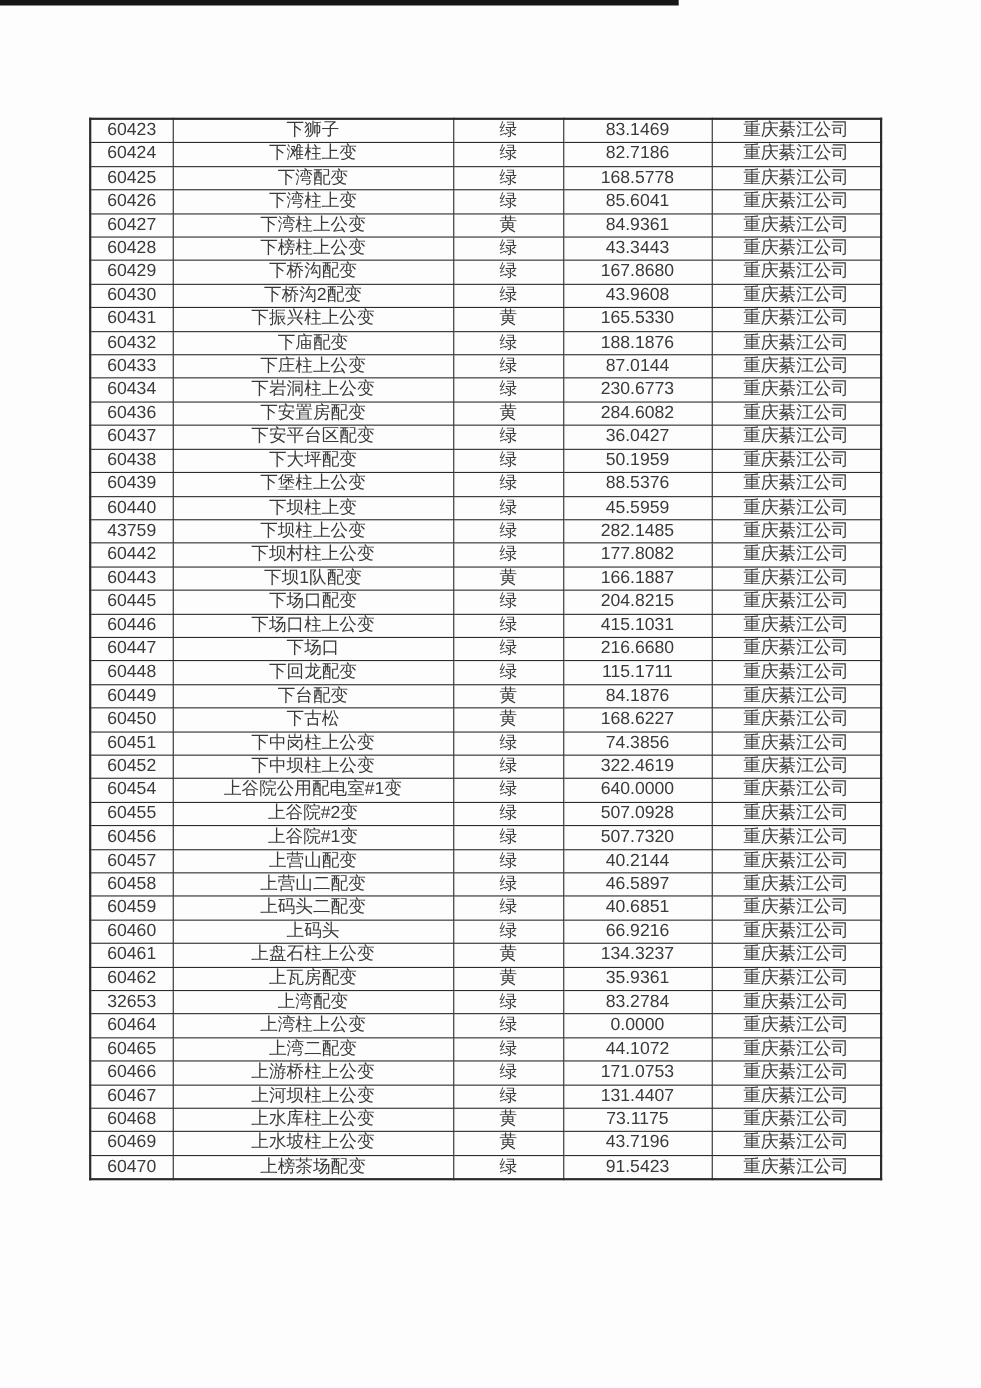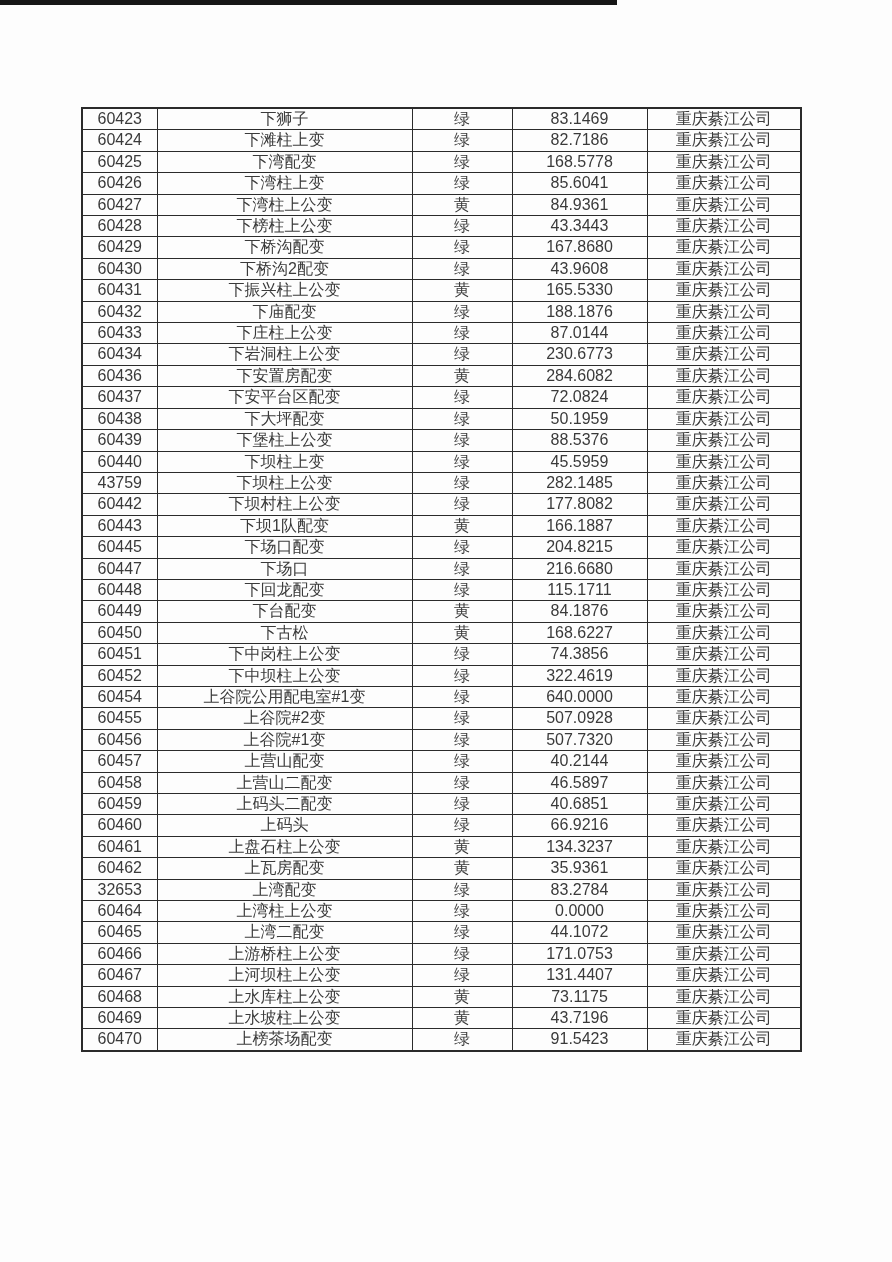--- a/index.html
+++ b/index.html
@@ -154,21 +154,21 @@
           <td>60436</td>
           <td>下安置房配变</td>
           <td>黄</td>
           <td>284.6082</td>
           <td>重庆綦江公司</td>
         </tr>
         <tr>
           <td>60437</td>
           <td>下安平台区配变</td>
           <td>绿</td>
-          <td>72.0824</td>
+          <td>36.0427</td>
           <td>重庆綦江公司</td>
         </tr>
         <tr>
           <td>60438</td>
           <td>下大坪配变</td>
           <td>绿</td>
           <td>50.1959</td>
           <td>重庆綦江公司</td>
         </tr>
         <tr>
@@ -204,20 +204,27 @@
           <td>下坝1队配变</td>
           <td>黄</td>
           <td>166.1887</td>
           <td>重庆綦江公司</td>
         </tr>
         <tr>
           <td>60445</td>
           <td>下场口配变</td>
           <td>绿</td>
           <td>204.8215</td>
+          <td>重庆綦江公司</td>
+        </tr>
+        <tr>
+          <td>60446</td>
+          <td>下场口柱上公变</td>
+          <td>绿</td>
+          <td>415.1031</td>
           <td>重庆綦江公司</td>
         </tr>
         <tr>
           <td>60447</td>
           <td>下场口</td>
           <td>绿</td>
           <td>216.6680</td>
           <td>重庆綦江公司</td>
         </tr>
         <tr>

